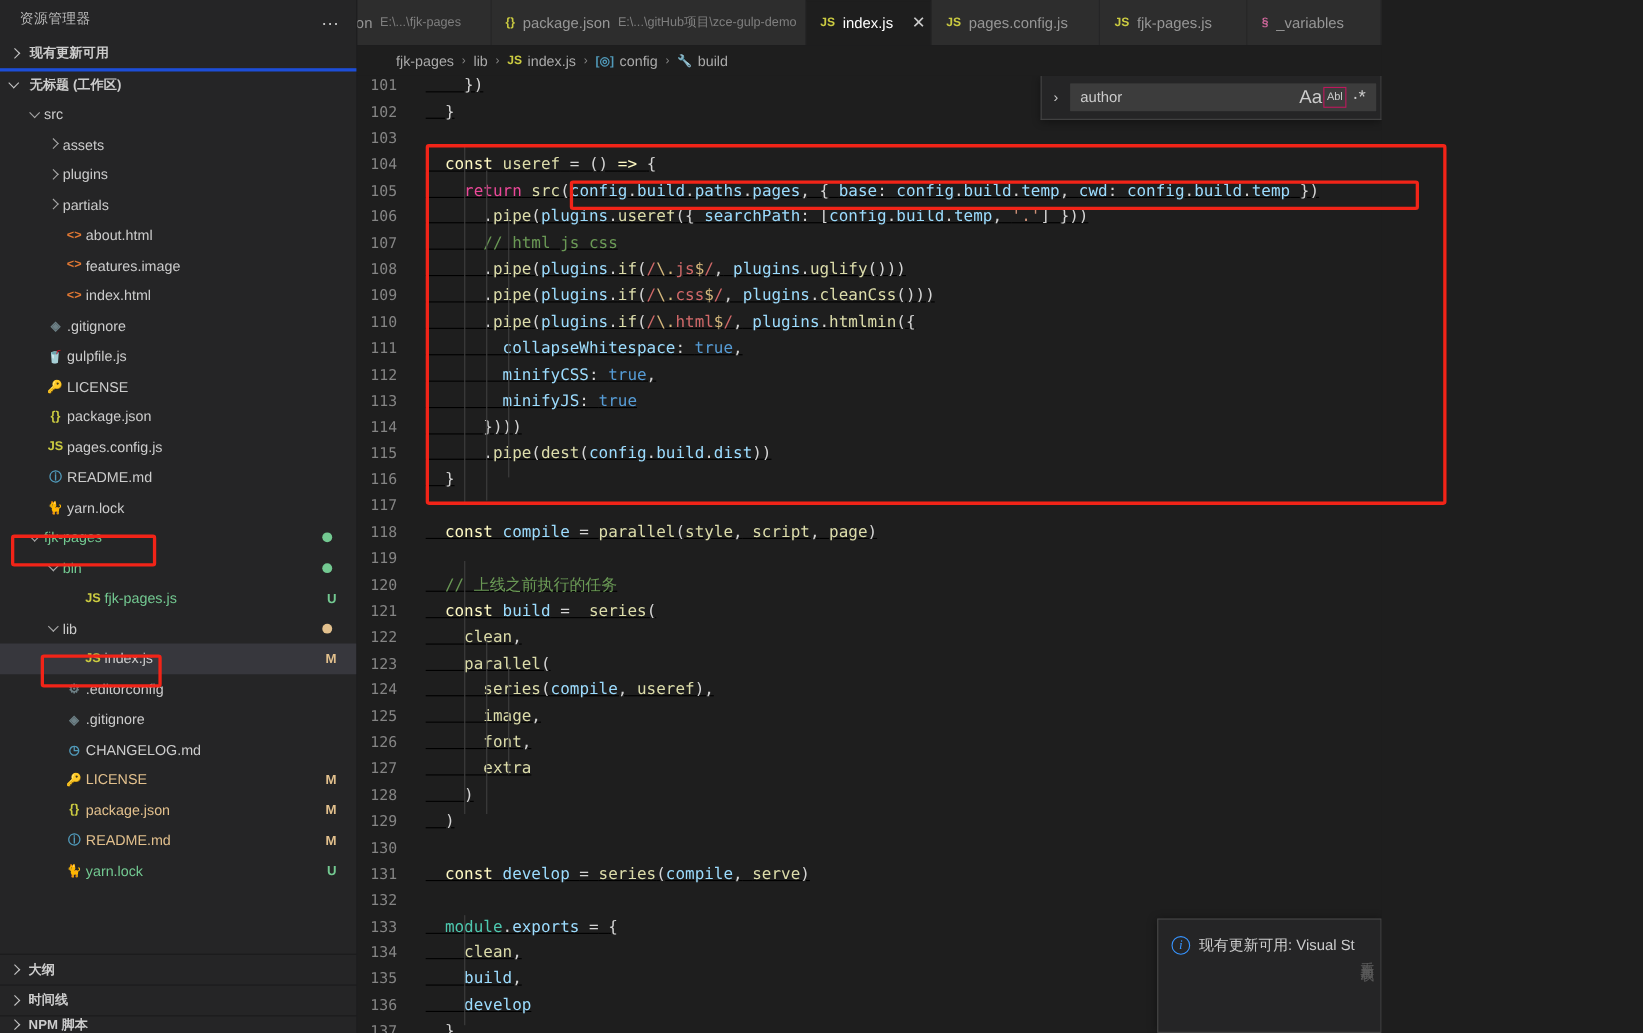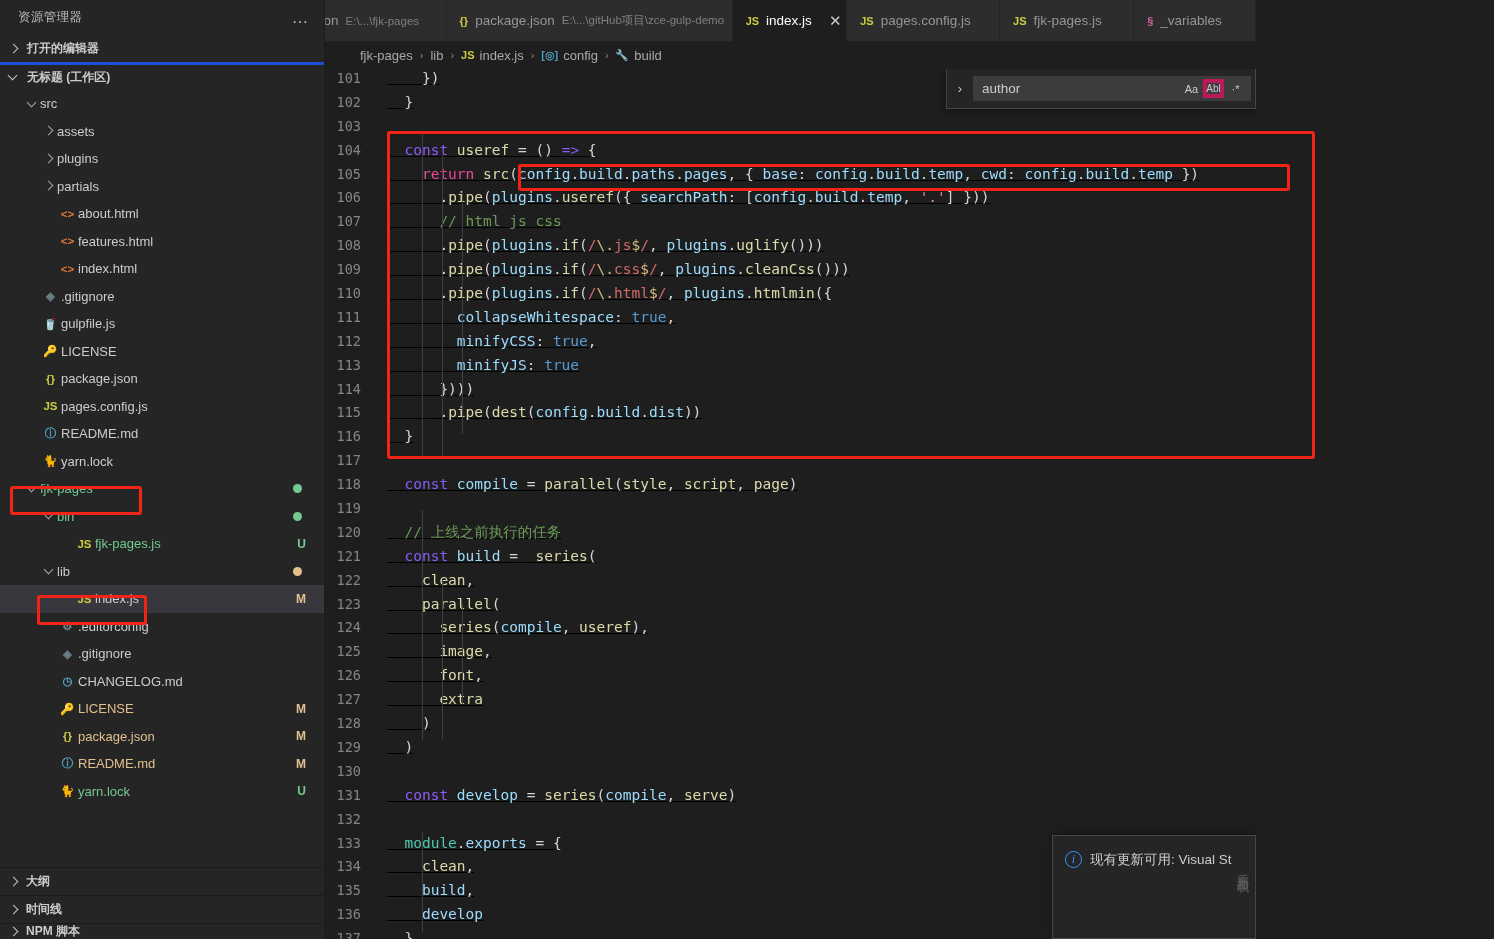--- a/index.html
+++ b/index.html
@@ -109,21 +109,21 @@
   .ln {
     display:block; height:23.9px; position:relative;text-decoration:underline;
   }
   .ln .num {
     display:inline-block; width:62px; text-align:right; color:#858585;
     font-size:13.5px; padding-right:26px; user-select:none;
   }
   .ln .txt { color:#d4d4d4; }
 
   
-  .k   {color:#8b5cf6;margin-top:37px;}  
+  .k   {color:#fef9c3;margin-top:37px;}  
   .kf  {color:#ec4899;}  
   .fn  {color:#dcdcaa;}  
   .vr  {color:#9cdcfe;}  
   .str {color:#ce9178;}  
   .cm  {color:#6a9955;}  
   .p   {color:#d4d4d4;}  
   .rx  {color:#d16969;}  
   .rxe {color:#d7ba7d;}  
   .bl  {color:#569cd6;}  
   .ob  {color:#4ec9b0;}  
@@ -139,22 +139,22 @@
   .find .fchev { width:26px; text-align:center; color:#c5c5c5; font-size:13px; cursor:pointer;}
   .find .fbox {
     flex:1 1 auto; height:25px; background:#3c3c3c; border:1px solid #3c3c3c;
     display:flex; align-items:center; padding:0 4px 0 8px; margin-right:4px;
   }
   .find .fbox input {
     flex:1 1 auto; background:transparent; border:none; outline:none;
     color:#cccccc; font-size:13.5px; font-family:"Liberation Sans",sans-serif;
   }
   .fbtn { width:21px; height:19px; display:flex; align-items:center; justify-content:center;
-          color:#cccccc; font-size:11px; cursor:pointer; margin-left:1px; }
-  .fbtn.wholeword { border:4px solid #be185d; font-size:10px; }
+          color:#cccccc; font-size:17px; cursor:pointer; margin-left:1px; }
+  .fbtn.wholeword { border:1px solid #be185d; font-size:10px; }
 
   
   .toast {
     position:absolute; right:0px; bottom:0px; width:204px; height:104px;
     background:#252526; border:1px solid #474747; display:flex; z-index:35;
     padding:14px 10px 0 12px; gap:8px; box-shadow:0 0 8px rgba(0,0,0,.4);
   }
   .toast .ico {
     width:17px; height:17px; flex:0 0 17px; border:1.5px solid #3794ff; border-radius:50%;
     color:#3794ff; font-size:12px; display:flex; align-items:center; justify-content:center;
@@ -173,21 +173,21 @@
 
   <div class="sidebar">
 
     <div class="sb-header">
       <span class="title">资源管理器</span>
       <span class="sb-dots">…</span>
     </div>
 
     <div class="sec-head nb">
       <span class="chev"></span>
-      <span>打开的编辑器</span>
+      <span>现有更新可用</span>
     </div>
 
     <div class="sec-head">
       <span class="chev down"></span>
       <span>无标题 (工作区)</span>
     </div>
 
     <div class="tree" id="file-tree">
         <div class="row">
           <span class="ind" style="width: 25px;"></span>
@@ -212,21 +212,21 @@
         <div class="row">
           <span class="ind" style="width: 42px;"></span>
           <span class="twisty "></span>
           <span class="ficon i-html">&lt;&gt;</span>
           <span class="lbl c-white">about.html</span>
         </div>
         <div class="row">
           <span class="ind" style="width: 42px;"></span>
           <span class="twisty "></span>
           <span class="ficon i-html">&lt;&gt;</span>
-          <span class="lbl c-white">features.html</span>
+          <span class="lbl c-white">features.image</span>
         </div>
         <div class="row">
           <span class="ind" style="width: 42px;"></span>
           <span class="twisty "></span>
           <span class="ficon i-html">&lt;&gt;</span>
           <span class="lbl c-white">index.html</span>
         </div>
         <div class="row">
           <span class="ind" style="width: 25px;"></span>
           <span class="twisty "></span>

